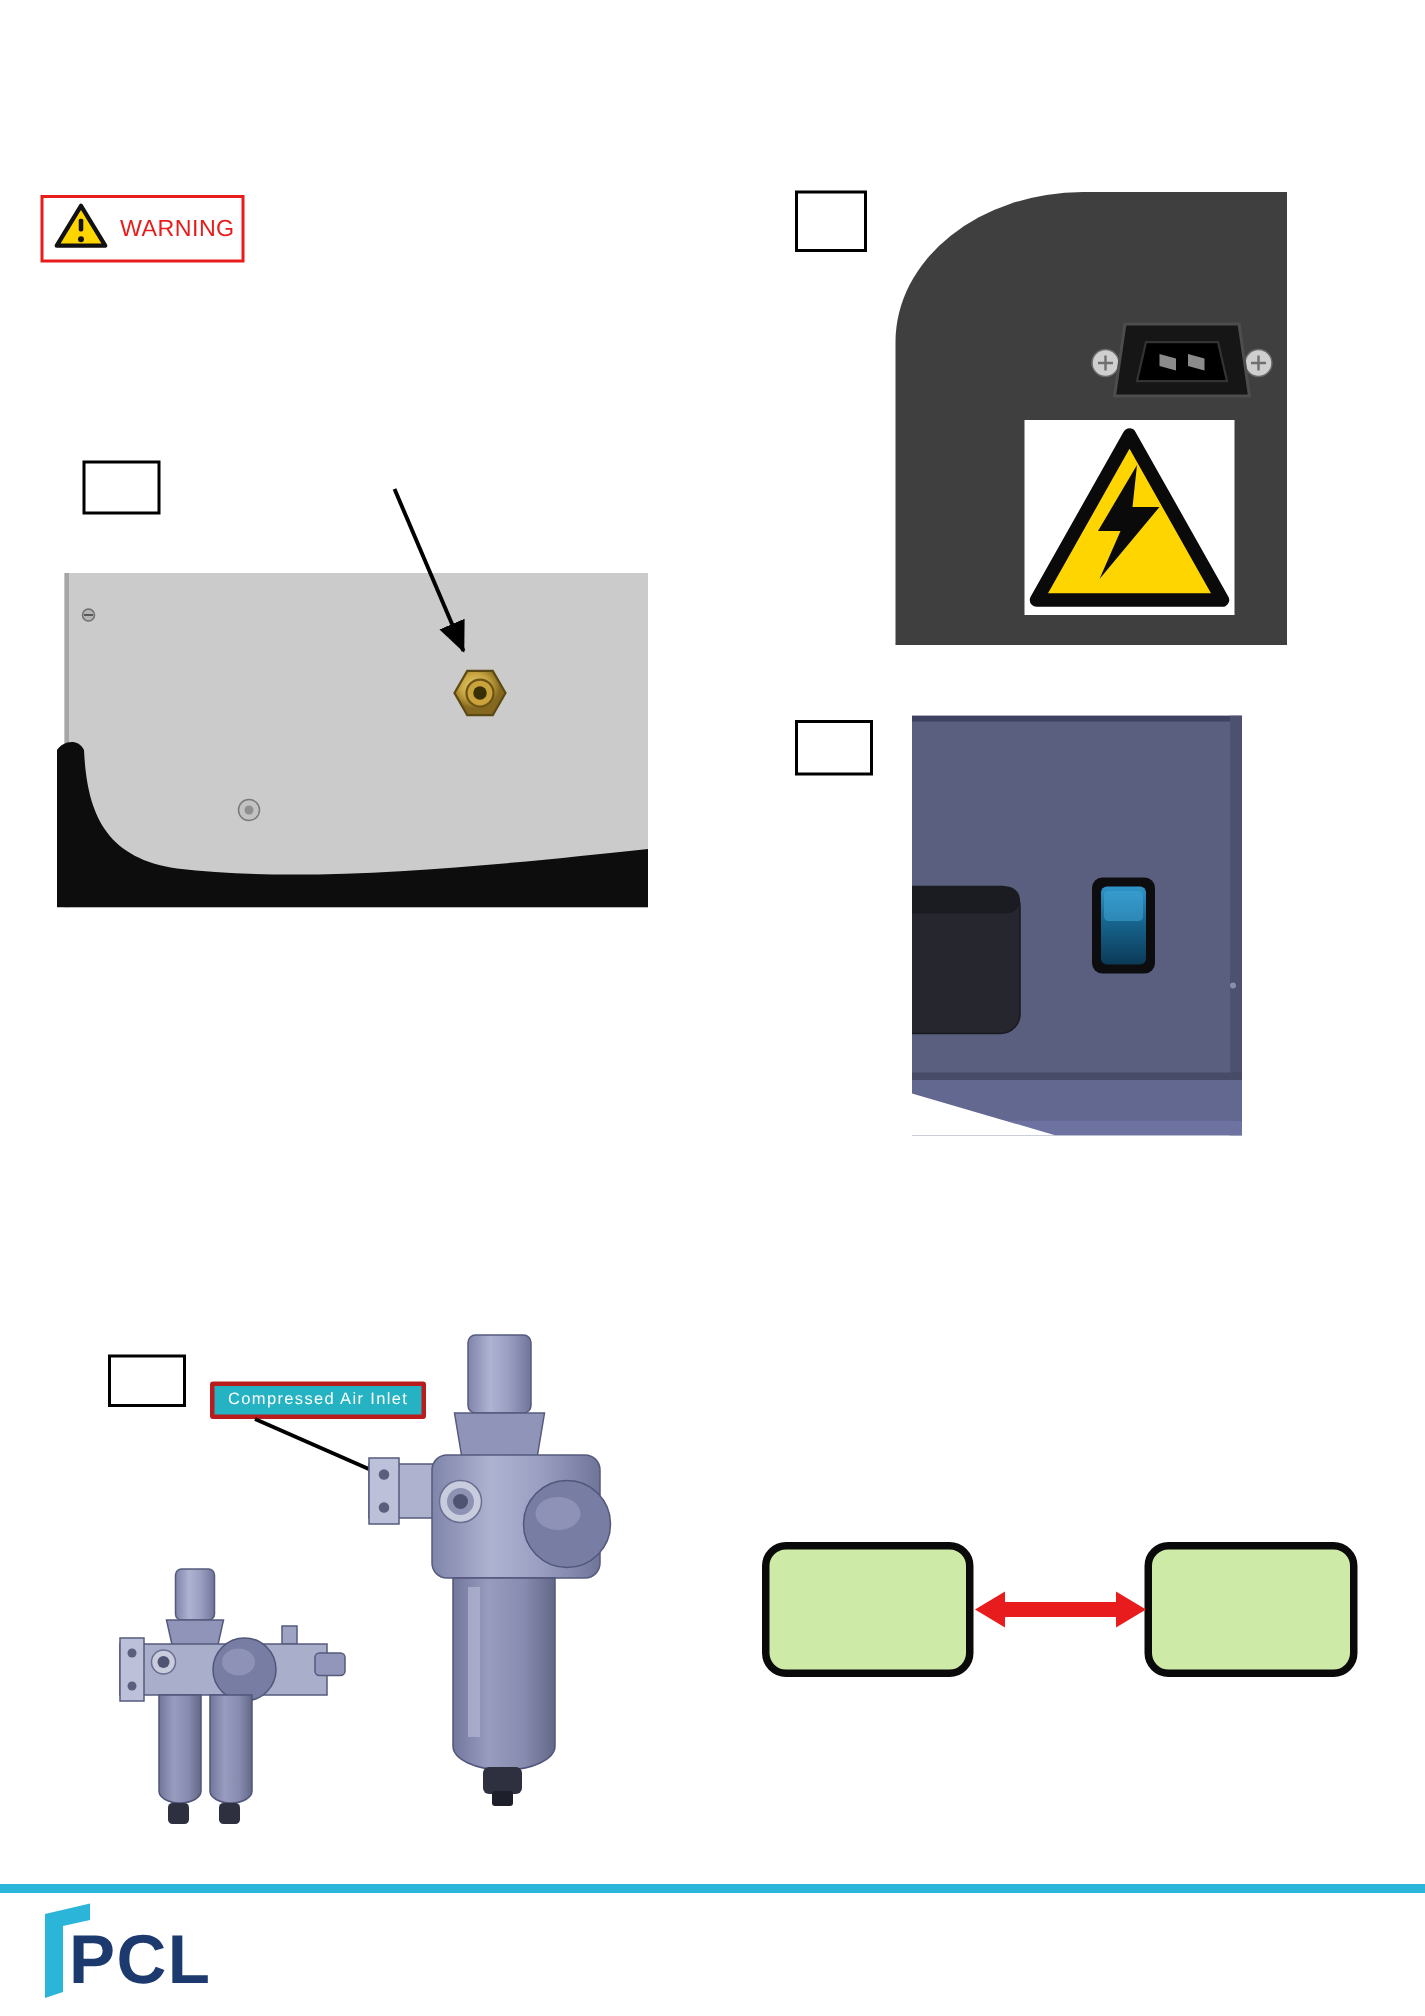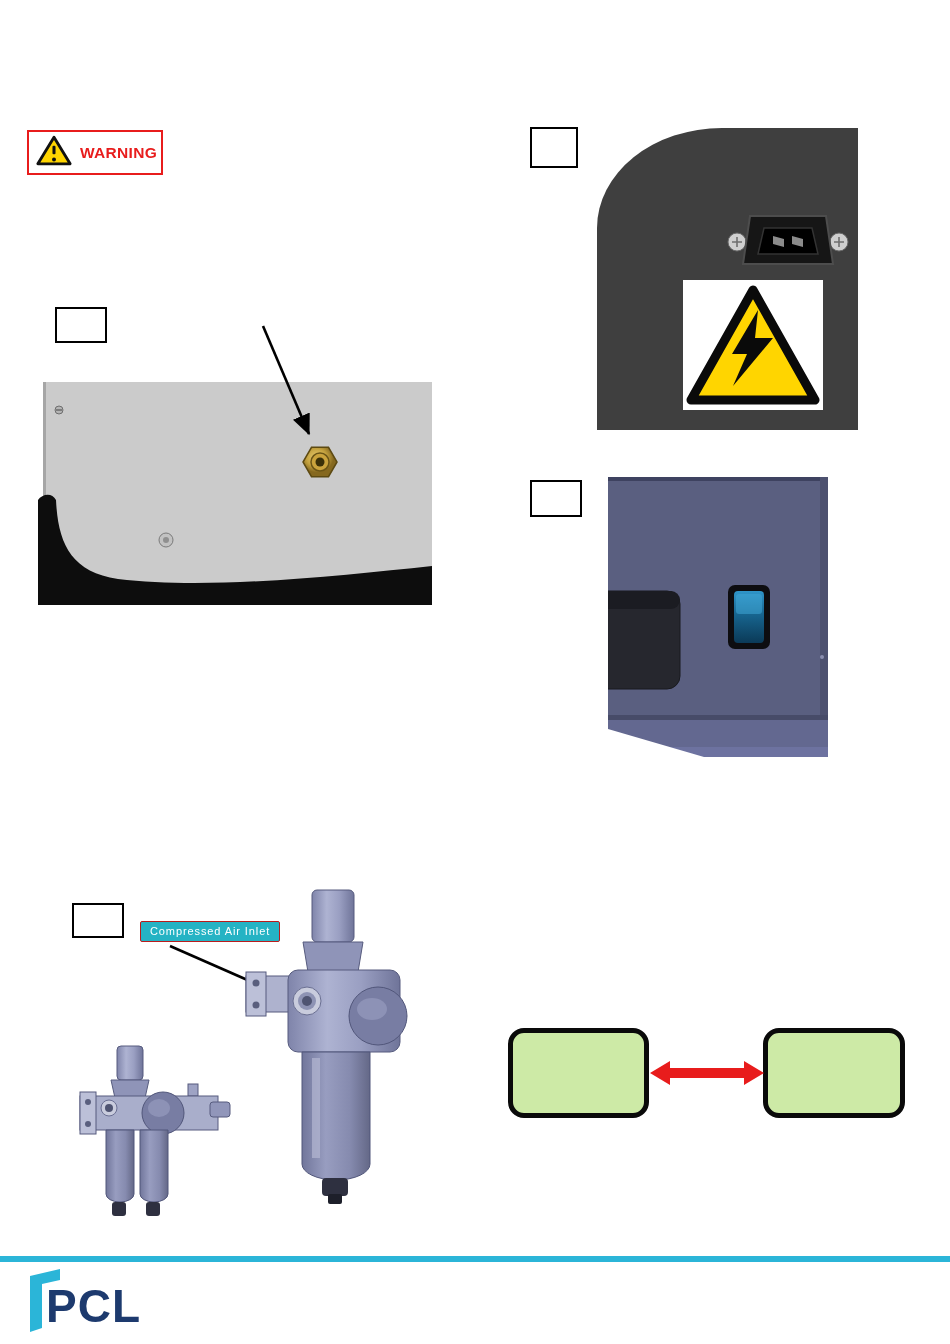--- a/index.html
+++ b/index.html
@@ -4,38 +4,38 @@
 <style>
   html,body{margin:0;padding:0;background:#fff;}
   .page{position:relative;width:950px;height:1344px;margin:0 auto;background:#ffffff;
         font-family:"Liberation Sans",sans-serif;overflow:hidden;}
   .abs{position:absolute;}
 
   
   .warnbox{position:absolute;left:27px;top:130px;width:136px;height:45px;
            border:2px solid #e81c1c;box-sizing:border-box;background:#fff;
            display:flex;align-items:center;gap:7px;padding:0 6px;}
-  .warntext{color:#e81c1c;font-weight:bold;font-size:15.5px;letter-spacing:.3px;}
+  .warntext{color:#e81c1c;font-weight:normal;font-size:15.5px;letter-spacing:.3px;}
 
   
   .stepbox{position:absolute;background:#fff;border:2px solid #000;box-sizing:border-box;
            display:flex;align-items:center;justify-content:center;font-size:15px;color:#000;}
 
   
   .graypanel{left:38px;top:382px;width:394px;height:223px;}
   .powerblock{left:597px;top:128px;width:261px;height:302px;background:#3f3f3f;
               border-top-left-radius:125px 100px;}
   .hvsign{position:absolute;left:86px;top:152px;width:140px;height:130px;background:#fff;
           display:flex;align-items:center;justify-content:center;}
   .switchpanel{left:608px;top:477px;width:220px;height:280px;}
 
   
   .airlabel{position:absolute;left:140px;top:921px;background:#25b3c4;color:#fff;
             font-size:11px;letter-spacing:.9px;padding:3px 9px 4px;border-radius:2px;
-            border:1px solid #b91c1c;}
+            border:3px solid #b91c1c;}
 
   
   .greenbox{position:absolute;width:141px;height:90px;background:#cdeaa6;
             border:5px solid #0a0a0a;border-radius:16px;box-sizing:border-box;}
 
   
   .footer-rule{left:0;top:1256px;width:950px;height:6px;background:#2bb5d8;}
 </style>
 </head>
 <body>

